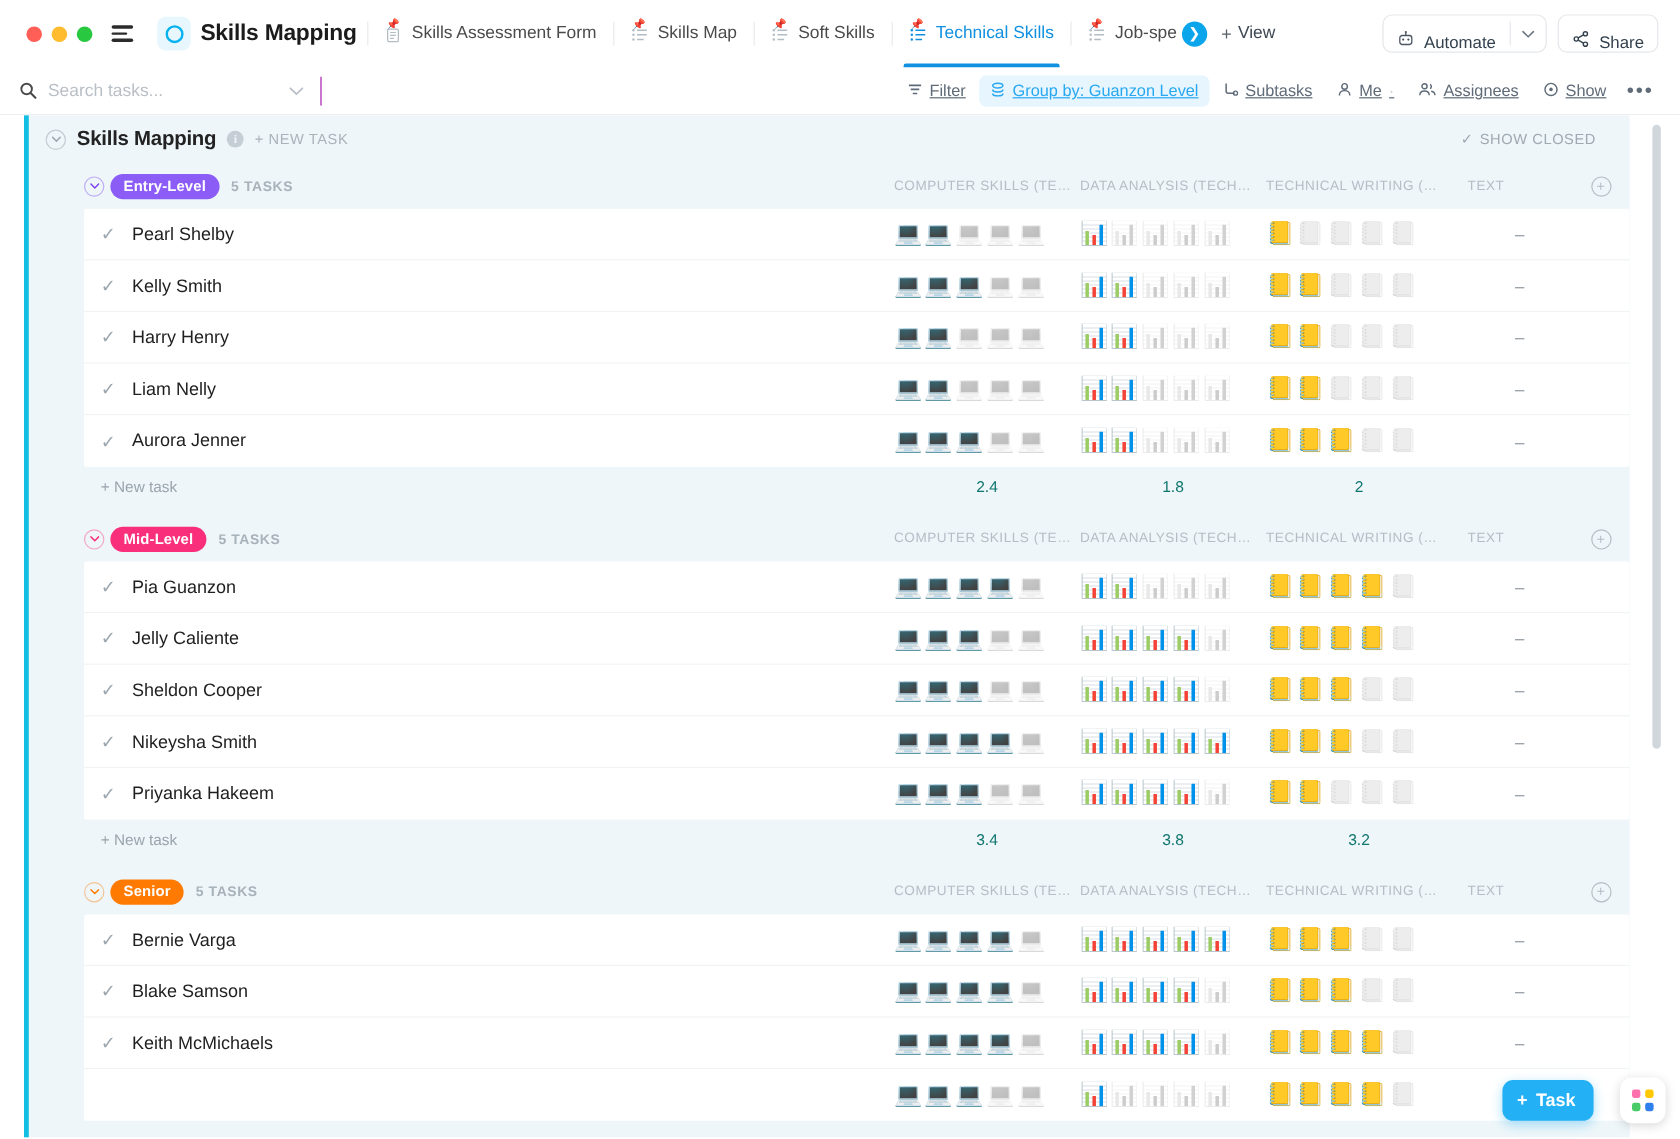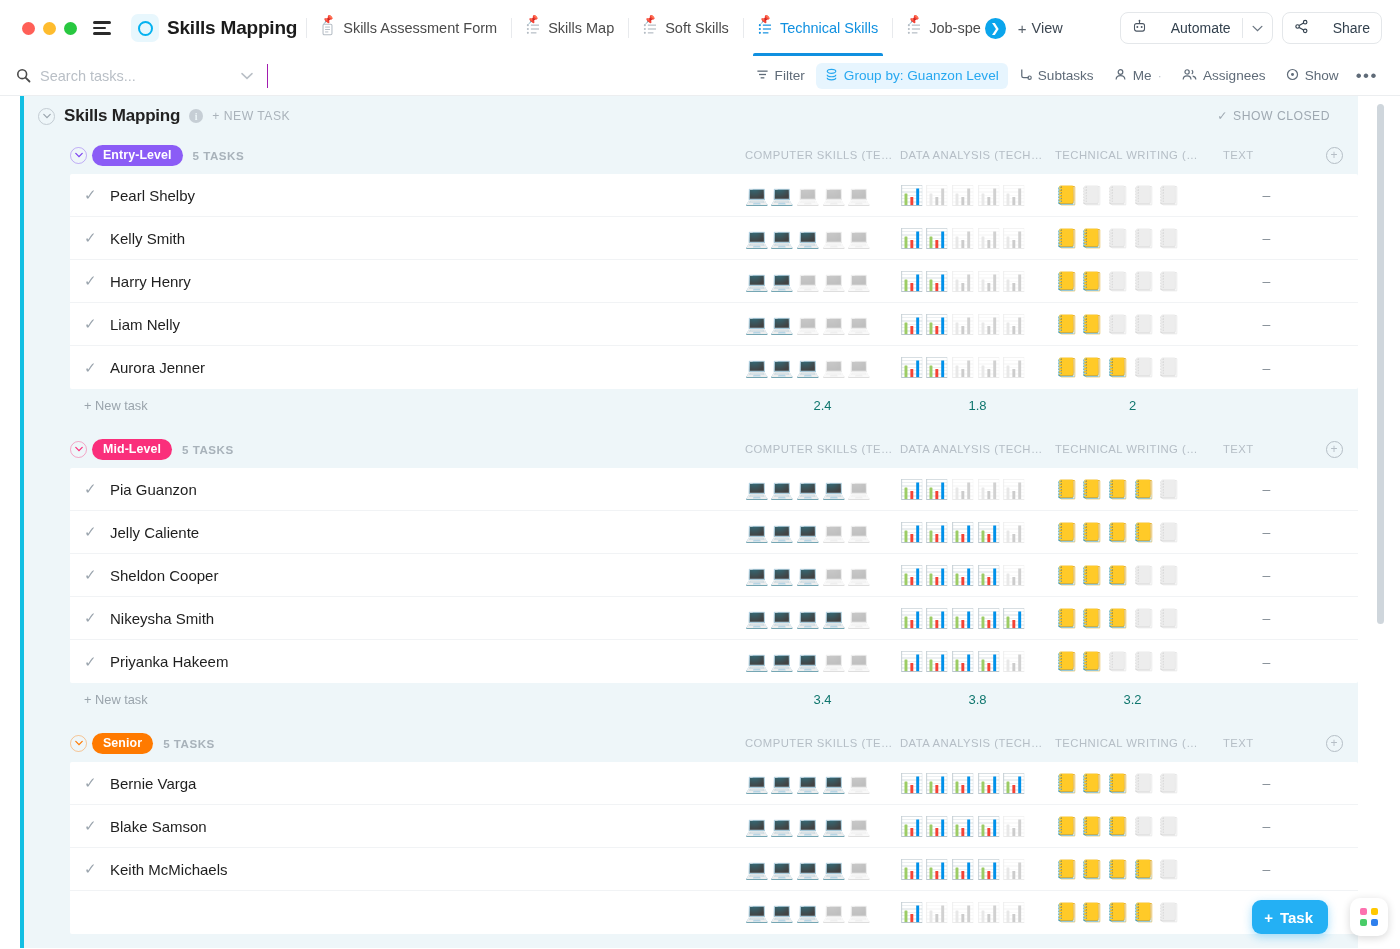--- a/index.html
+++ b/index.html
@@ -71,21 +71,21 @@
     display:flex; align-items:center; gap: 5px; color: #3d4752; font-size: 14.5px;
     padding: 0 12px; cursor: pointer; white-space: nowrap;
   }
   .addview .plus { font-size: 15px; color:#555e68;}
 
   .topright { margin-left: auto; display: flex; align-items: center; gap: 9px; padding-right: 4px;}
   .btn-outline {
     display: flex; align-items: center; border: 1px solid #e4e7ea; border-radius: 8px;
     height: 32px; font-size: 14px; color: #33414e; cursor: pointer; background:#fff;
   }
-  .btn-outline .seg { display:flex; align-items:center; gap:24px; padding: 0 11px; height: 100%;}
+  .btn-outline .seg { display:flex; align-items:flex-end; gap:8px; padding: 0 11px; height: 100%;}
   .btn-outline .divider { width:1px; height: 20px; background: #e4e7ea;}
   .btn-outline .caret { padding: 0 9px; display:flex; align-items:center; color:#6a7581;}
 
   
   .subbar {
     height: 40px; display: flex; align-items: center; padding: 0 16px;
     border-bottom: 1px solid #eceef0; background: #fff;
   }
   .search {
     display: flex; align-items: center; gap: 9px; width: 252px;
@@ -97,20 +97,21 @@
     font-family: "Liberation Sans", sans-serif; background: transparent;
   }
   .search input::placeholder { color: #b9bfc6; }
   .search .chev { color: #b9bfc6; margin-left: auto; margin-right: 14px; display:flex;}
 
   .subright { margin-left: auto; display: flex; align-items: center; gap: 2px; }
   .tool {
     display: flex; align-items: center; gap: 6px; padding: 5px 9px;
     font-size: 13.6px; color: #5f6b78; border-radius: 6px; cursor: pointer;
     white-space: nowrap;
+    text-decoration: underline;
   }
   .tool.hl { background: #e7f5fe; color: #27a8f0; }
   .tool .sep-dot { color:#c2c8cf; font-size: 13px; }
   .dots { letter-spacing: 1.5px; color: #5f6b78; font-size: 17px; padding: 0 6px; cursor:pointer; line-height: 1;}
 
   
   .board {
     position: relative; height: calc(949px - 56px - 41px);
     background: #ffffff; overflow: hidden;
   }

